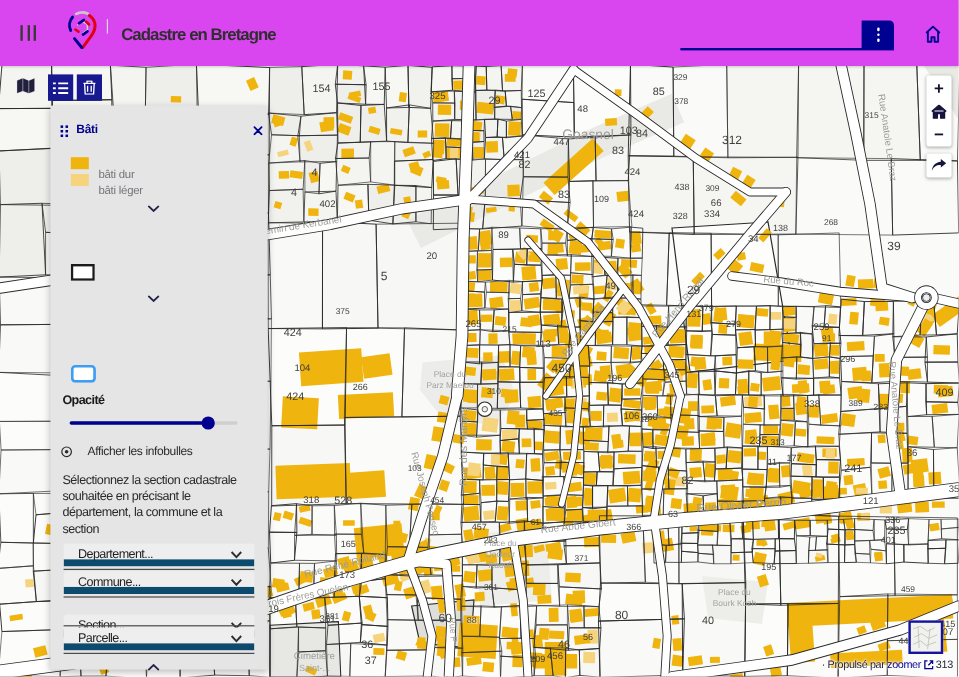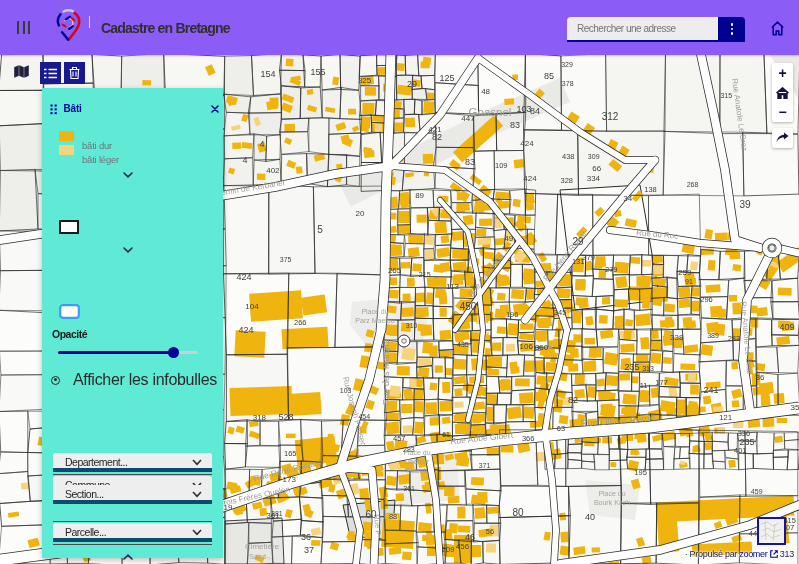--- a/index.html
+++ b/index.html
@@ -1,51 +1,51 @@
 <!DOCTYPE html>
 <html lang="fr"><head><meta charset="utf-8"><title>Cadastre en Bretagne</title>
 <style>
 * { margin:0; padding:0; box-sizing:border-box; }
 html,body { width:799px; height:564px; overflow:hidden; font-family:"Liberation Sans",sans-serif; background:#fff; }
 #wrap { position:relative; width:799px; height:564px; }
 #map { position:absolute; left:0; top:55px; }
-header { position:absolute; left:0; top:0; width:799px; height:55px; background:#8b5cf6; z-index:20; box-shadow:0 1px 2px rgba(0,0,0,0.18); }
+header { position:absolute; left:0; top:0; width:799px; height:55px; background:#d946ef; z-index:20; box-shadow:0 1px 2px rgba(0,0,0,0.18); }
 .burger { position:absolute; left:17px; top:21px; display:flex; gap:3.5px; }
 .burger i { display:block; width:2px; height:13px; background:#3a3a3a; }
 .logo { position:absolute; left:55px; top:8px; }
 .sep { position:absolute; left:89px; top:16px; width:1px; height:12px; background:#ddd; }
 h1 { position:absolute; left:101px; top:20px; font-size:14px; letter-spacing:-0.8px; color:#2f2f2f; font-family:"Liberation Sans",sans-serif; }
 .search { position:absolute; left:567px; top:17px; width:178px; height:25px; border-bottom:2px solid #000091; }
 .inp { position:absolute; left:0; top:0; width:151px; height:23px; background:#ededed; border-radius:4px 0 0 0; color:#757575; font-size:10px; letter-spacing:-0.5px; line-height:23px; padding-left:10px; white-space:nowrap; overflow:hidden; }
 .sbtn { position:absolute; left:151px; top:0; width:27px; height:23px; background:#000091; border-radius:0 4px 0 0; }
 .sbtn i { position:absolute; left:12.5px; width:2.6px; height:2.6px; border-radius:50%; background:#fff; }
 .home { position:absolute; left:771px; top:21px; }
-#panel { position:absolute; left:42px; top:88px; width:181px; height:470px; background:#5eead4; z-index:15; box-shadow:0 2px 6px rgba(0,0,0,0.25); }
+#panel { position:absolute; left:42px; top:88px; width:181px; height:470px; background:#e5e5e5; z-index:15; box-shadow:0 2px 6px rgba(0,0,0,0.25); }
 .mapglyph { position:absolute; left:14px; top:65px; z-index:14; }
 .sqbtn { position:absolute; top:62px; width:21px; height:22px; background:#18188f; z-index:16; display:flex; align-items:center; justify-content:center; }
 .hdr { position:absolute; left:8px; width:165px; height:12px; }
 .hdr svg { position:absolute; left:0; top:1px; }
 .hdr span { position:absolute; left:13.5px; top:0; line-height:12px; color:#000091; font-weight:bold; white-space:nowrap; }
 .hdr i { position:absolute; right:4px; top:1px; }
 .chev { position:absolute; left:81px; }
 .leg { position:absolute; left:17px; height:10px; display:flex; align-items:center; }
 .leg b { width:15px; height:10px; margin-right:8px; flex:none; }
 .leg span { font-size:9.5px; letter-spacing:-0.2px; color:#73737a;margin-top:19px; }
 .sym { position:absolute; left:17px; }
 .opa { position:absolute; left:10px; top:240px; font-size:10.5px; letter-spacing:-0.5px; font-weight:bold; color:#1a1a1a; }
 .slider { position:absolute; left:16px; top:258px; width:140px; height:12px; }
 .slider .tr { position:absolute; top:5px; left:0; width:140px; height:2.5px; background:#cfcfcf; border-radius:2px; }
 .slider .fl { position:absolute; top:5px; left:0; width:115px; height:2.5px; background:#000091; border-radius:2px; }
 .slider .th { position:absolute; top:0.5px; left:109.5px; width:11px; height:11px; border-radius:50%; background:#000091; }
 .radio { position:absolute; left:9px; top:283px; display:flex; align-items:center; }
 .rc { width:9px; height:9px; border:1.3px solid #2a2a2a; border-radius:50%; position:relative; flex:none; }
 .rc i { position:absolute; left:1.7px; top:1.7px; width:3px; height:3px; background:#2a2a2a; border-radius:50%; display:block; }
-.radio span { margin-left:13px; font-size:16px; letter-spacing:-0.3px; color:#2a2a2a; }
+.radio span { margin-left:13px; font-size:10px; letter-spacing:-0.3px; color:#2a2a2a; }
 .para { position:absolute; left:10px; top:306px; width:165px; font-size:10.5px; letter-spacing:-0.4px; color:#2a2a2a; line-height:13.7px; }
-.sel { position:absolute; left:11px; width:159px; height:19px; background:#eee; border-bottom:4px solid #0c4a6e; border-radius:3px 3px 0 0; }
+.sel { position:absolute; left:11px; width:159px; height:19px; background:#eee; border-bottom:6px solid #0c4a6e; border-radius:3px 3px 0 0; }
 .sel span { position:absolute; left:12px; top:3px; font-size:10.5px; letter-spacing:-0.5px; color:#1f1f1f; }
 .sel svg { position:absolute; right:10px; top:6px; }
 .phr { position:absolute; left:11px; width:159px; height:0; border-top:1.4px solid #4a4a4a; }
 #ctrl { position:absolute; left:772px; top:63px; width:21px; z-index:12; }
 #ctrl .grp { background:#fff; box-shadow:0 1px 3px rgba(0,0,0,0.3); border-radius:2px; }
 #ctrl .it { height:19.7px; display:flex; align-items:center; justify-content:center; color:#12122e; font-weight:bold; font-size:14px; }
 #ctrl .sh { margin-top:5.5px; height:20px; background:#fff; box-shadow:0 1px 3px rgba(0,0,0,0.3); border-radius:2px; display:flex; align-items:center; justify-content:center; }
 #mini { position:absolute; left:757px; top:517px; width:29px; height:28px; background:#f1f1ee; border:2px solid #1414a0; z-index:12; }
 #attrib { position:absolute; right:5px; top:549px; z-index:12; font-size:9px; letter-spacing:-0.3px; color:#24243f; text-shadow:0 0 2px #fff,0 0 2px #fff,0 0 3px #fff; }
 #attrib a { color:#000091; text-decoration:none; }
@@ -2292,21 +2292,20 @@
   <path d="M13.1,31.6 L7.1,24.2" fill="none" stroke="#000091" stroke-width="2.5" stroke-linecap="round"></path>
   <path d="M9.5,13 L13.5,9.8 L17.6,12.4 L17.9,16.8 L14.2,19.6" fill="none" stroke="#cfcfcf" stroke-width="1.2"></path>
   <path d="M10.8,11.4 L15,8.6" fill="none" stroke="#000091" stroke-width="2.2" stroke-linecap="round"></path>
   <path d="M16.8,10.2 L19.2,12.4" fill="none" stroke="#e1000f" stroke-width="2.2" stroke-linecap="round"></path>
   <path d="M7.8,16.6 L10.4,18.4" fill="none" stroke="#e1000f" stroke-width="2.2" stroke-linecap="round"></path>
   <path d="M14.2,20.8 L17.9,18.1" fill="none" stroke="#000091" stroke-width="2.2" stroke-linecap="round"></path>
  </svg>
  <div class="sep"></div>
  <h1><b>Cadastre en Bretagne</b></h1>
  <div class="search">
-  <div class="inp">Rechercher une adresse</div>
   <div class="sbtn">
           <i style="top:6px"></i>
           <i style="top:10.5px"></i>
           <i style="top:15px"></i>
         </div>
  </div>
  <svg class="home" width="13" height="15" viewBox="0 0 13 15">
   <path d="M0.8,6.5 L6.5,1.2 L12.2,6.5 M2.2,5.5 L2.2,13.8 L5.2,13.8 L5.2,10 L7.8,10 L7.8,13.8 L10.8,13.8 L10.8,5.5" fill="none" stroke="#000091" stroke-width="1.6" stroke-linejoin="round"></path>
  </svg>
 </header>
@@ -2371,35 +2370,36 @@
         <div class="tr"></div>
         <div class="fl"></div>
         <div class="th"></div>
       </div>
  <div class="radio">
         <div class="rc">
           <i></i>
         </div>
         <span>Afficher les infobulles</span>
       </div>
+ <div class="para">Sélectionnez la section cadastrale<br>souhaitée en précisant le<br>département, la commune et la<br>section</div>
  <div class="sel" style="top:365px">
         <span>Departement...</span>
         <svg width="10" height="7" viewBox="0 0 10 7">
           <path d="M1,1 L5,5.3 L9,1" fill="none" stroke="#2e2e2e" stroke-width="1.6"></path>
         </svg>
       </div>
       <div class="phr" style="top:385.9px"></div>
       <div class="sel" style="top:388.4px">
         <span>Commune...</span>
         <svg width="10" height="7" viewBox="0 0 10 7">
           <path d="M1,1 L5,5.3 L9,1" fill="none" stroke="#2e2e2e" stroke-width="1.6"></path>
         </svg>
       </div>
       <div class="phr" style="top:409.3px"></div>
-      <div class="sel" style="top:397px">
+      <div class="sel" style="top:424px">
         <span>Section...</span>
         <svg width="10" height="7" viewBox="0 0 10 7">
           <path d="M1,1 L5,5.3 L9,1" fill="none" stroke="#2e2e2e" stroke-width="1.6"></path>
         </svg>
       </div>
       <div class="phr" style="top:432.7px"></div>
       <div class="sel" style="top:435.19999999999993px">
         <span>Parcelle...</span>
         <svg width="10" height="7" viewBox="0 0 10 7">
           <path d="M1,1 L5,5.3 L9,1" fill="none" stroke="#2e2e2e" stroke-width="1.6"></path>

